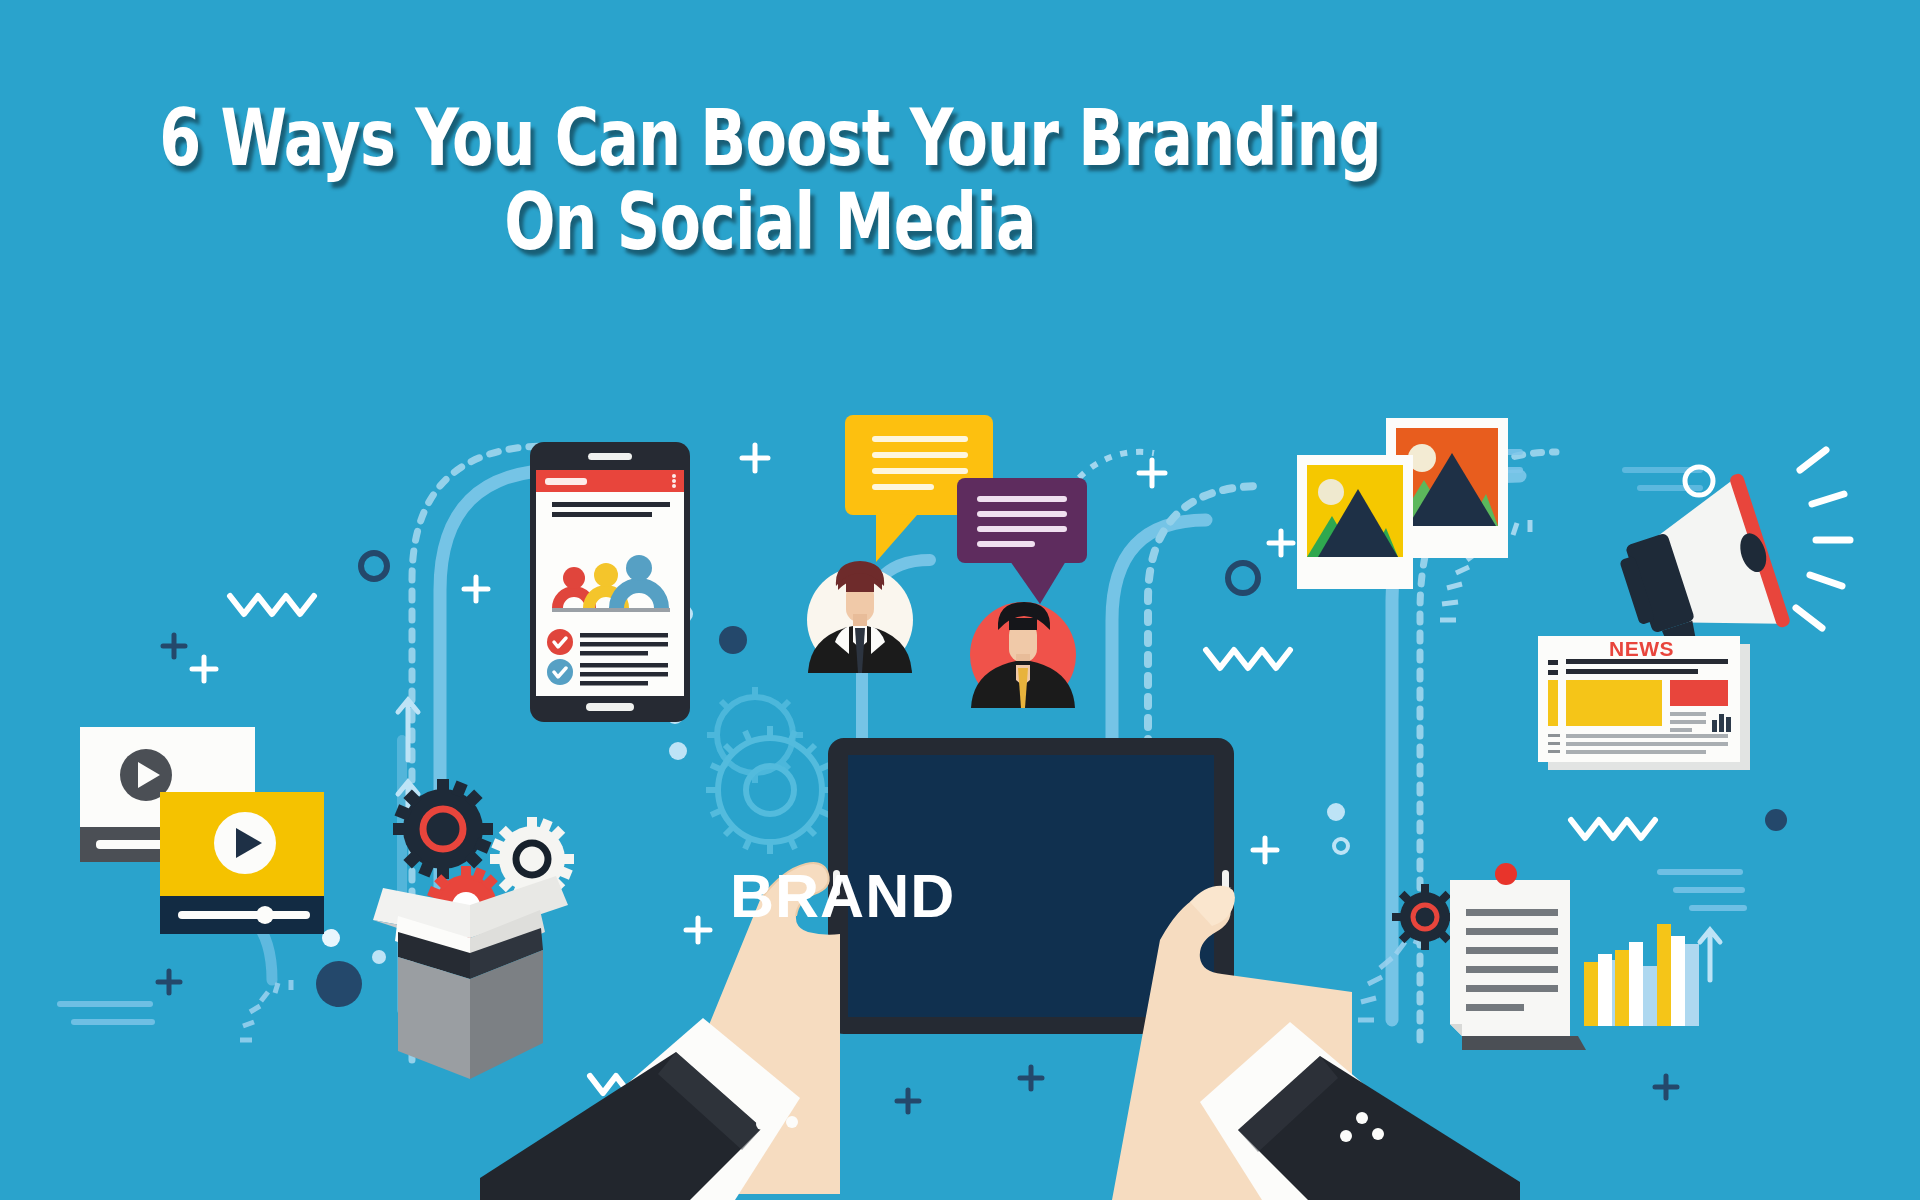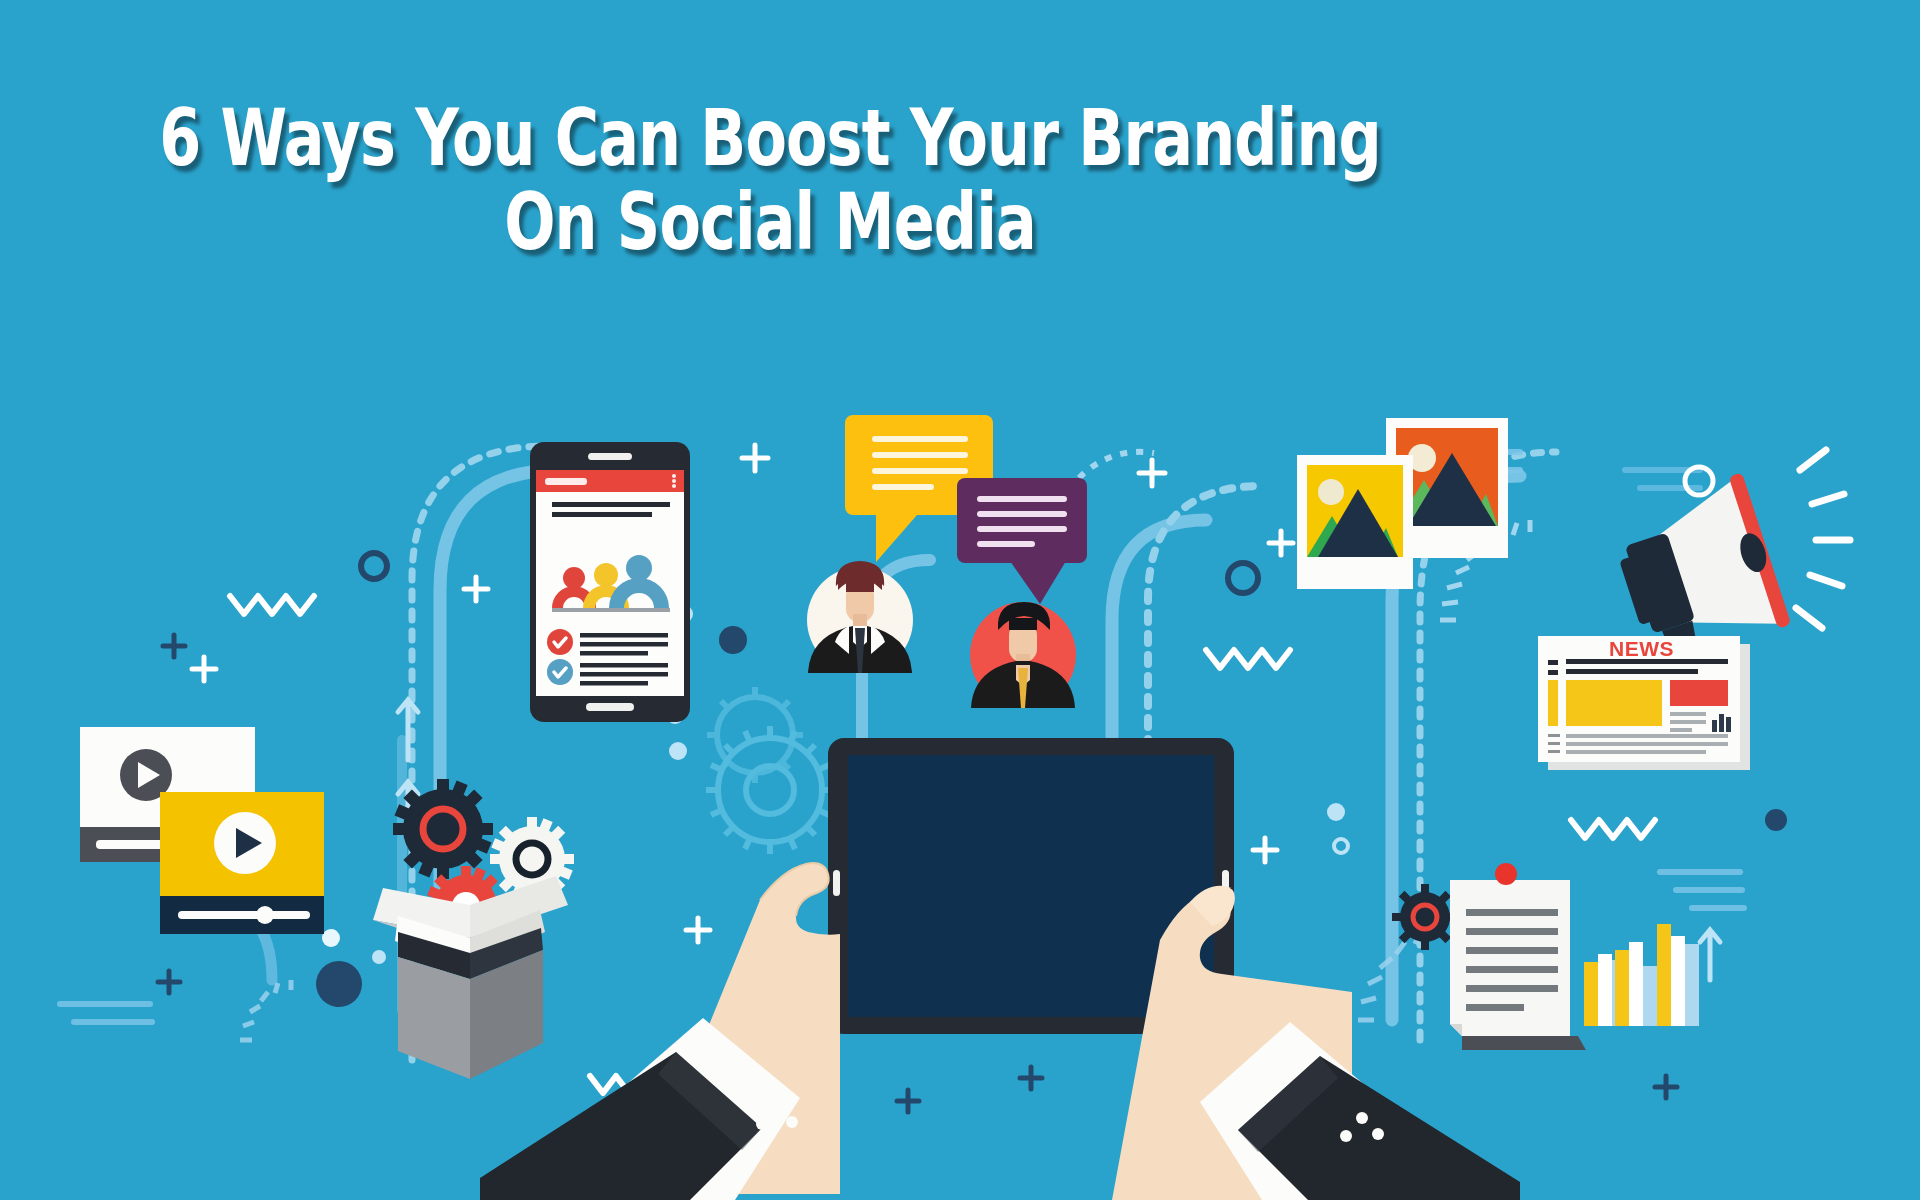--- a/index.html
+++ b/index.html
@@ -597,16 +597,17 @@
     </g>
 
     </g>
   </svg>
 
   <div id="title-block">
     <span class="title-line">6 Ways You Can Boost Your Branding</span>
     <span class="title-line">On Social Media</span>
   </div>
 
+  <div id="brand-label">BRAND</div>
 
   <div id="news-label">NEWS</div>
 
 </div>
 
 </body></html>

